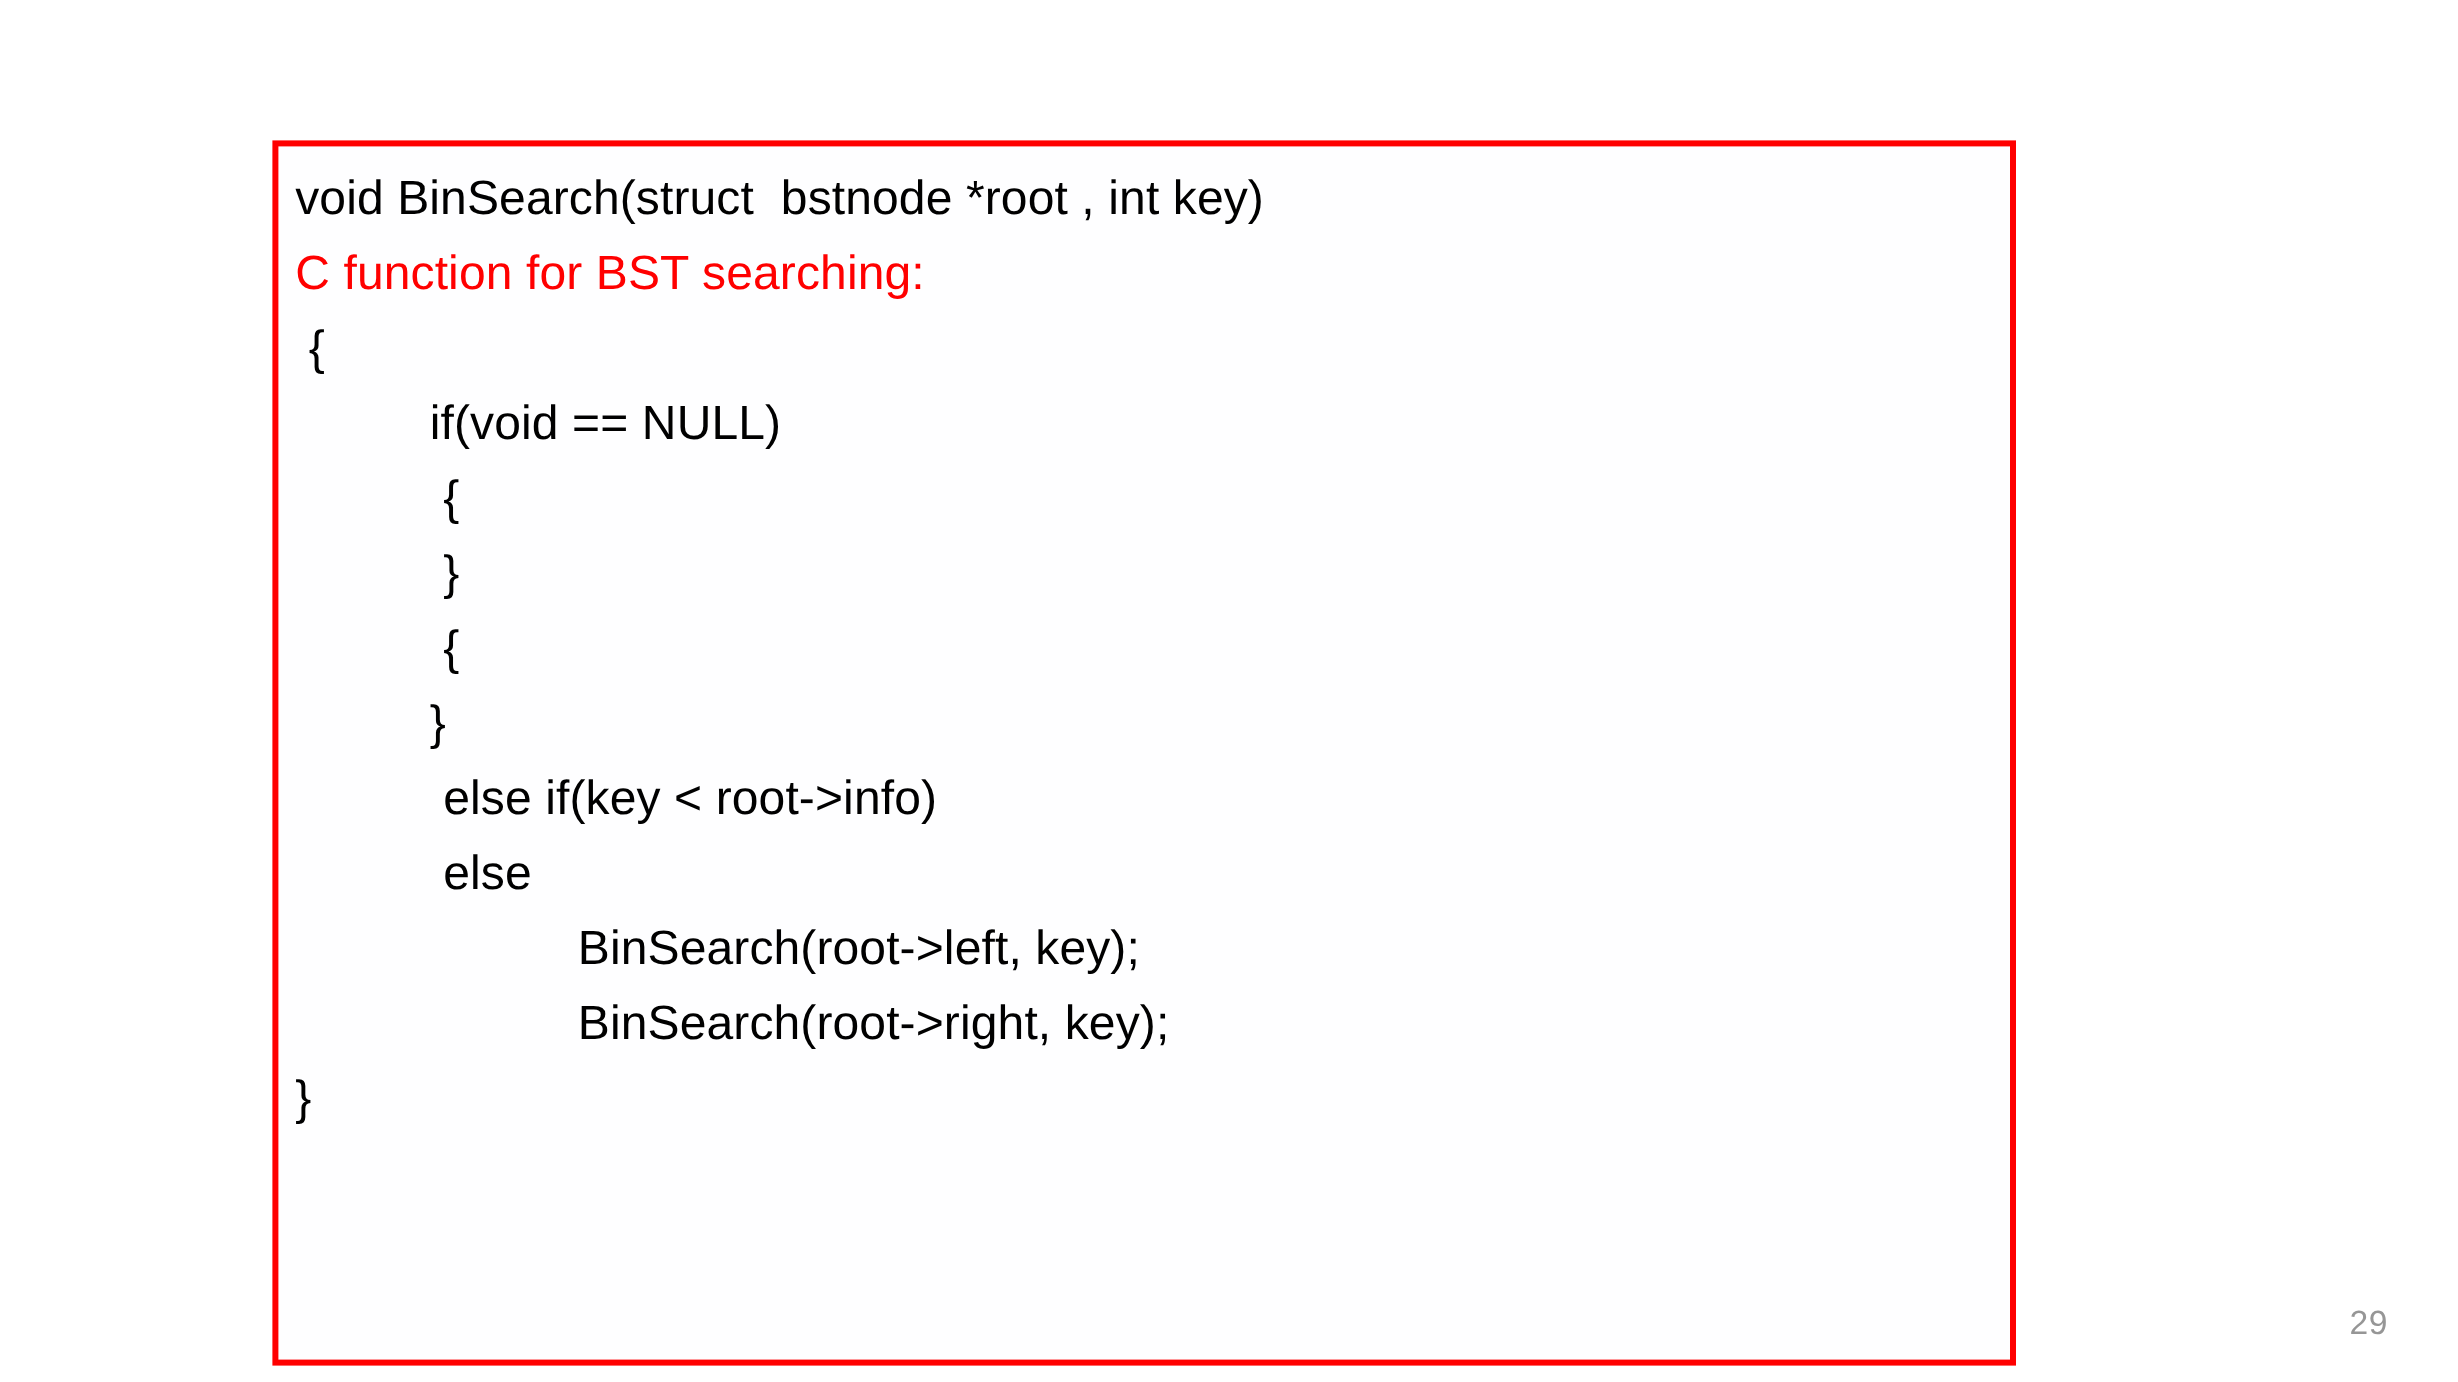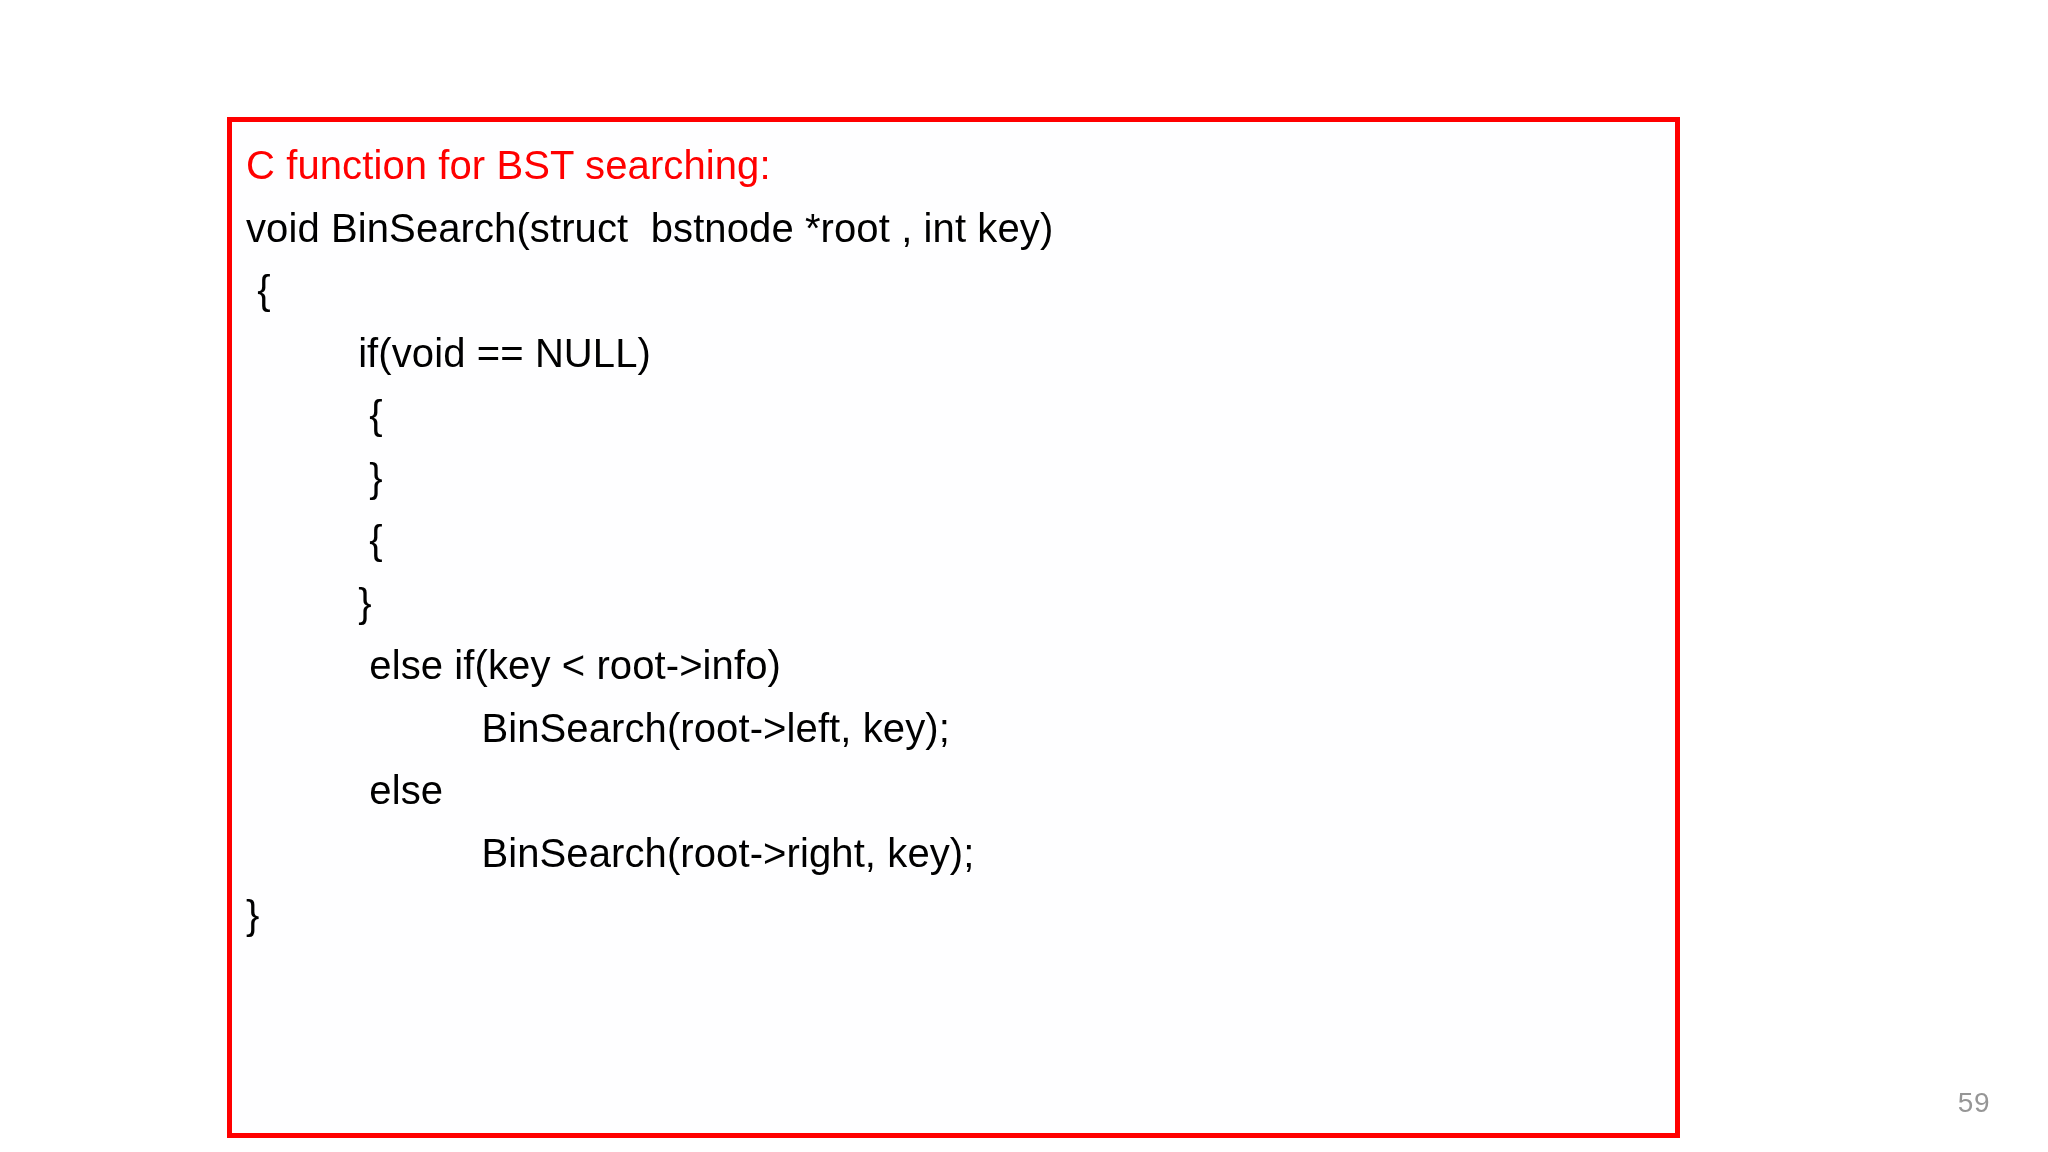--- a/index.html
+++ b/index.html
@@ -68,32 +68,32 @@
   }
 </style>
 </head>
 <body>
 
 <div id="slide">
 
   <div id="code-box">
     <div id="code-listing">
 
+      <div class="code-line">void BinSearch(struct  bstnode *root , int key)</div>
       <div class="code-line title">C function for BST searching:</div>
-      <div class="code-line">void BinSearch(struct  bstnode *root , int key)</div>
       <div class="code-line"> {</div>
       <div class="code-line">          if(void == NULL)</div>
       <div class="code-line">           {</div>
       <div class="code-line">           }</div>
       <div class="code-line">           {</div>
       <div class="code-line">          }</div>
       <div class="code-line">           else if(key &lt; root-&gt;info)</div>
+      <div class="code-line">           else</div>
       <div class="code-line">                     BinSearch(root-&gt;left, key);</div>
-      <div class="code-line">           else</div>
       <div class="code-line">                     BinSearch(root-&gt;right, key);</div>
       <div class="code-line">}</div>
 
     </div>
   </div>
 
-  <div id="page-number">59</div>
+  <div id="page-number">29</div>
 
 </div>
 
 </body></html>

